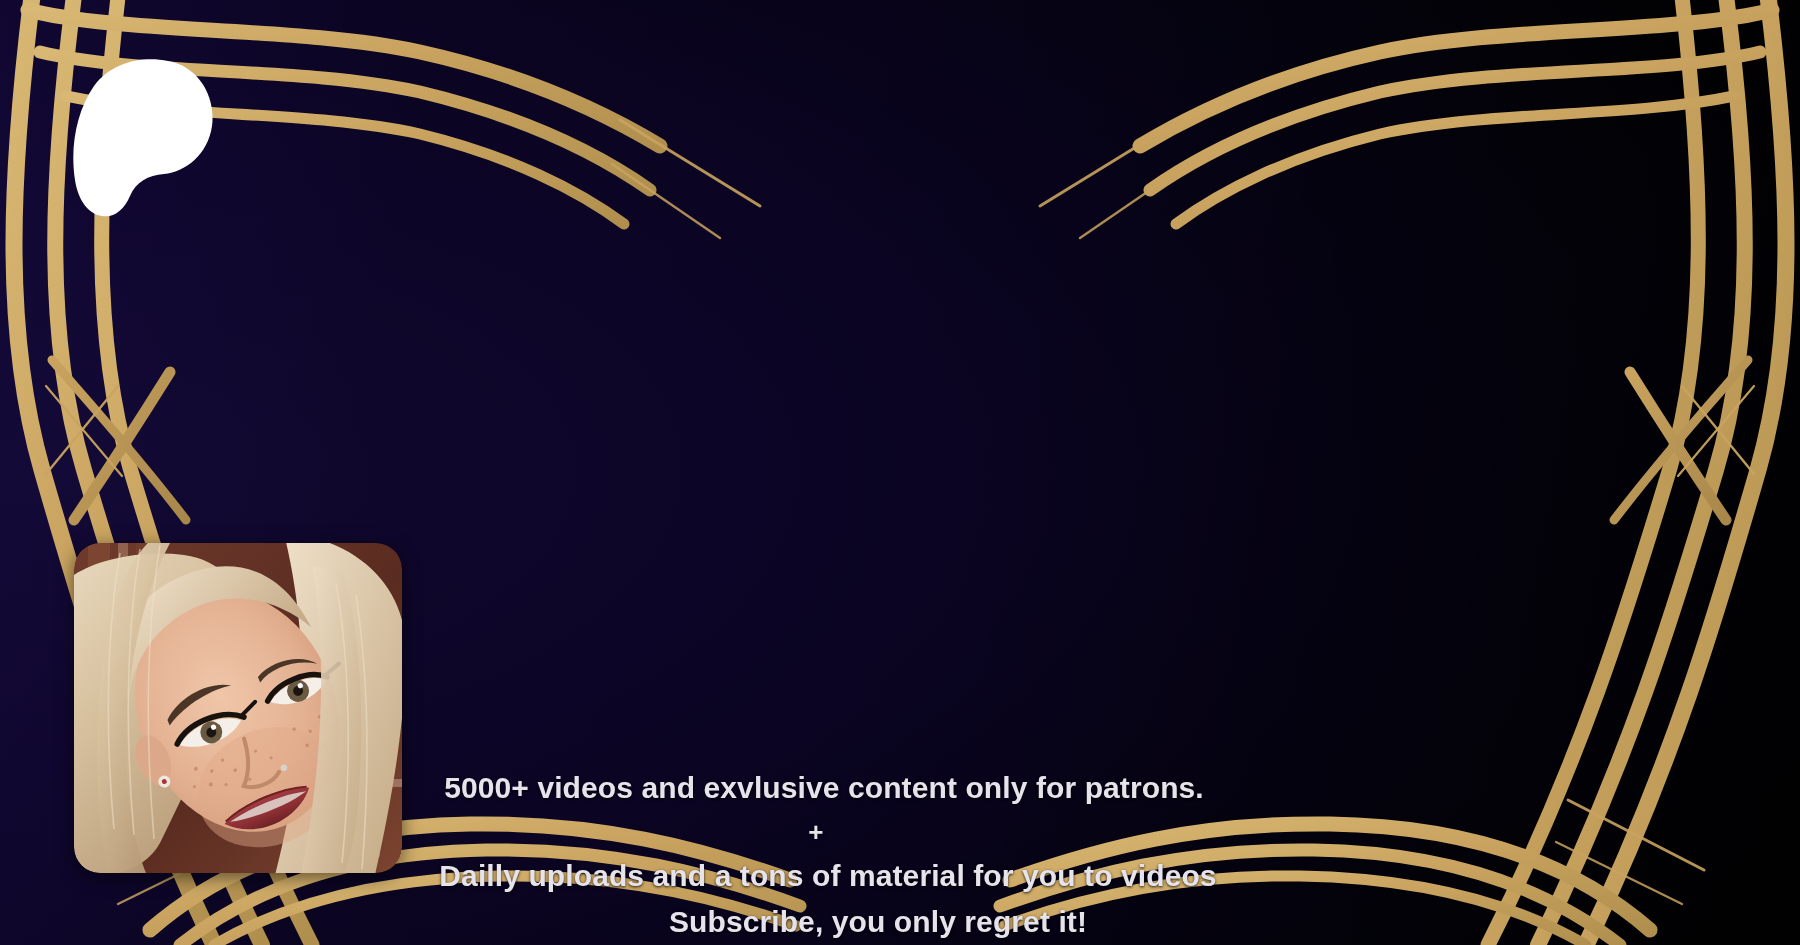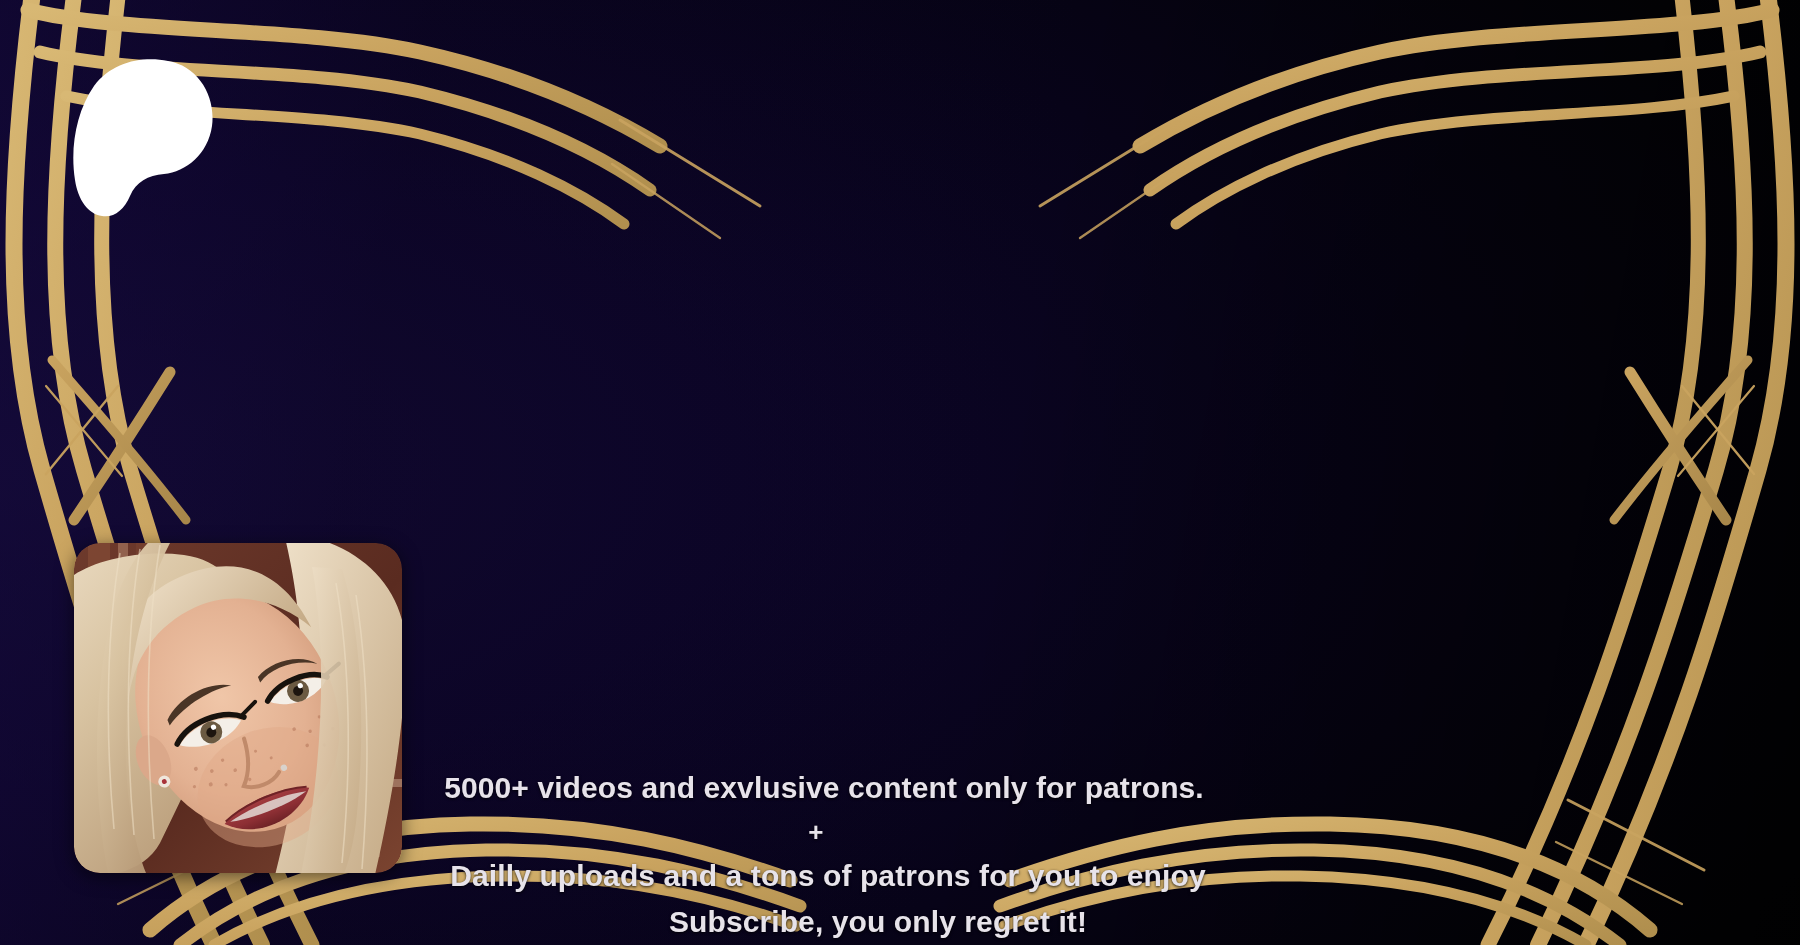--- a/index.html
+++ b/index.html
@@ -272,18 +272,18 @@
           <path d="M 282 52 C 294 130, 296 226, 288 326"></path>
         </g>
       </g>
     </svg>
   </div>
 
   <div id="promo">
     <div id="promo-inner">
       <span class="promo-line l1">5000+ videos and exvlusive content only for patrons.</span>
       <span class="promo-line plus">+</span>
-      <span class="promo-line l3">Dailly uploads and a tons of patrons for you to enjoy</span>
+      <span class="promo-line l3">Dailly uploads and a tons of material for you to videos</span>
       <span class="promo-line l4">Subscribe, you only regret it!</span>
     </div>
   </div>
 
 </div>
 
 </body></html>

